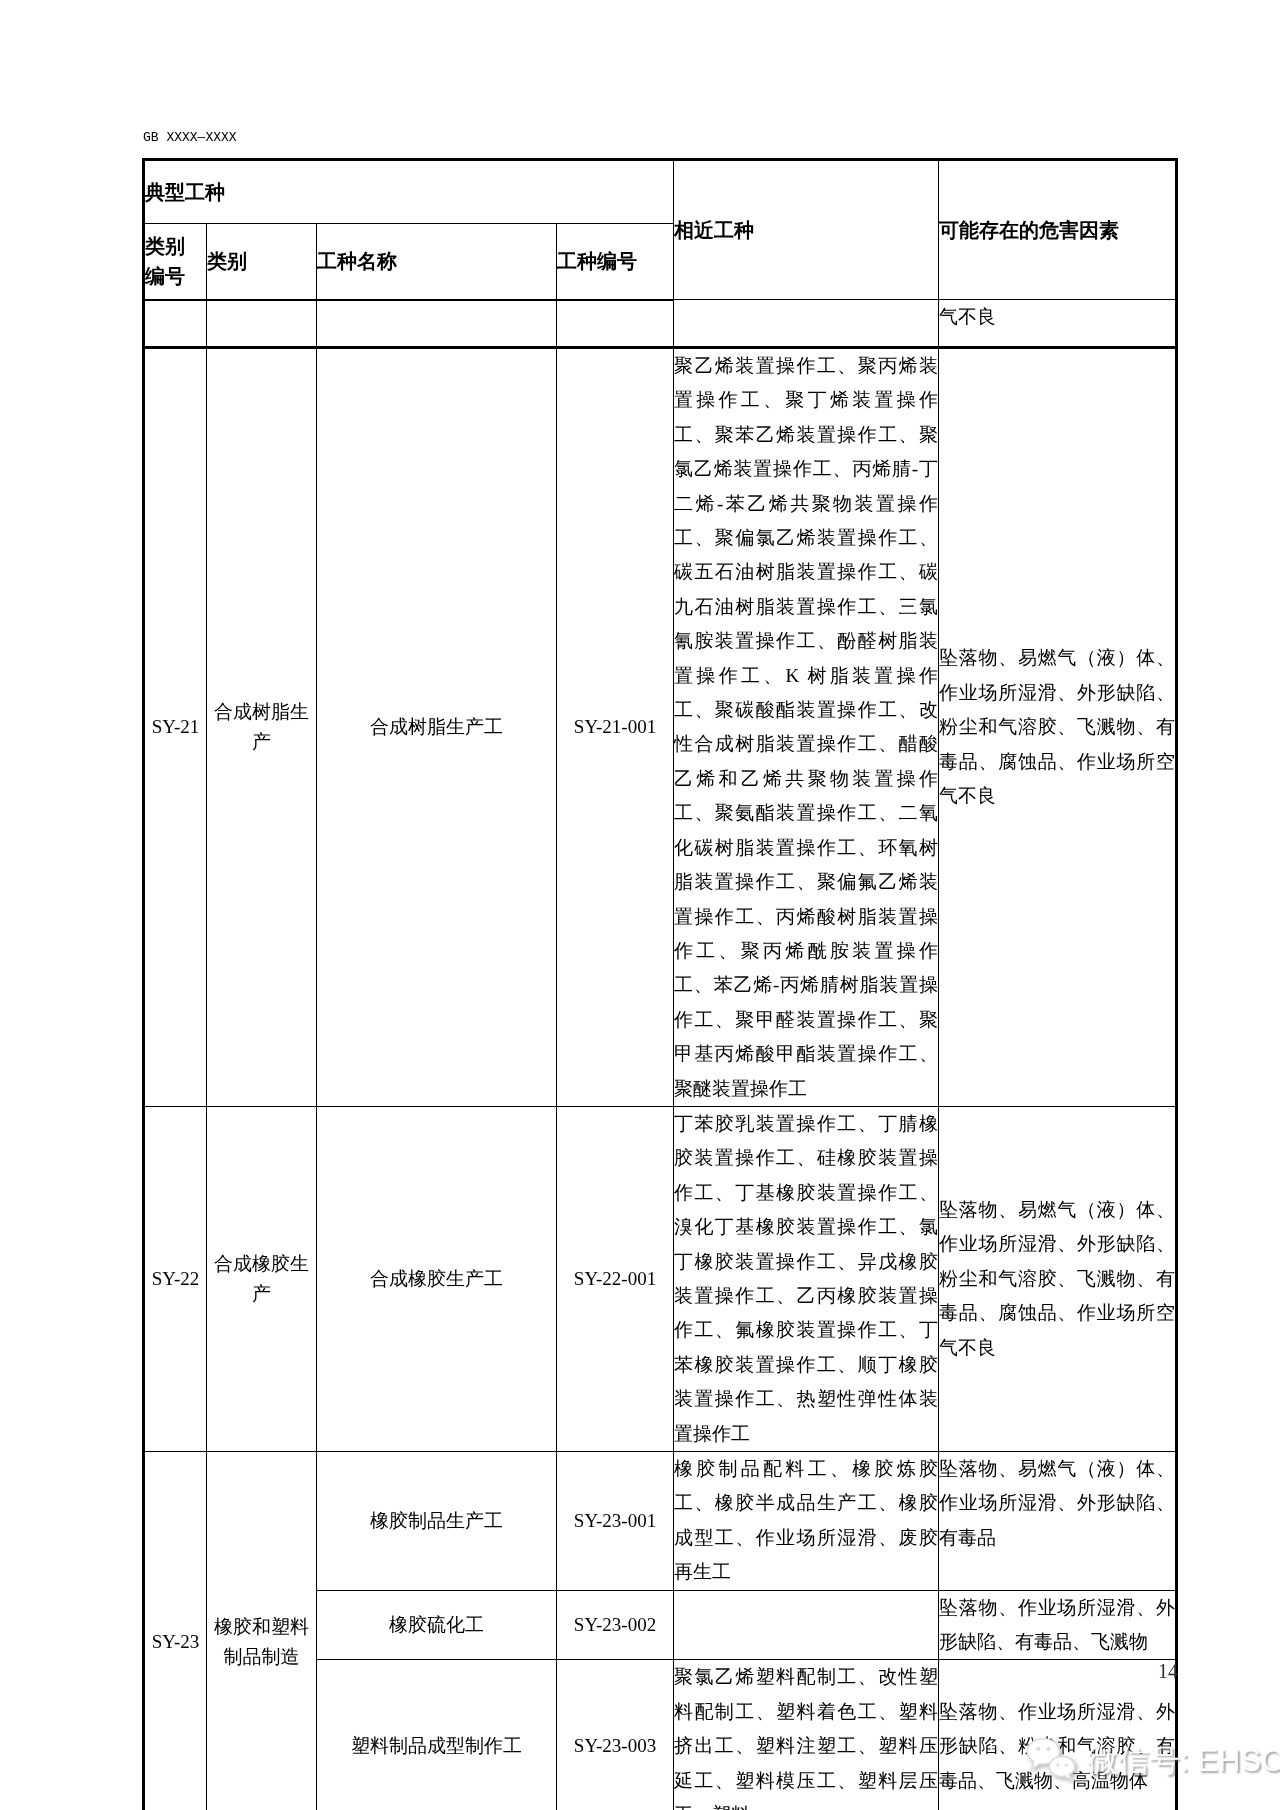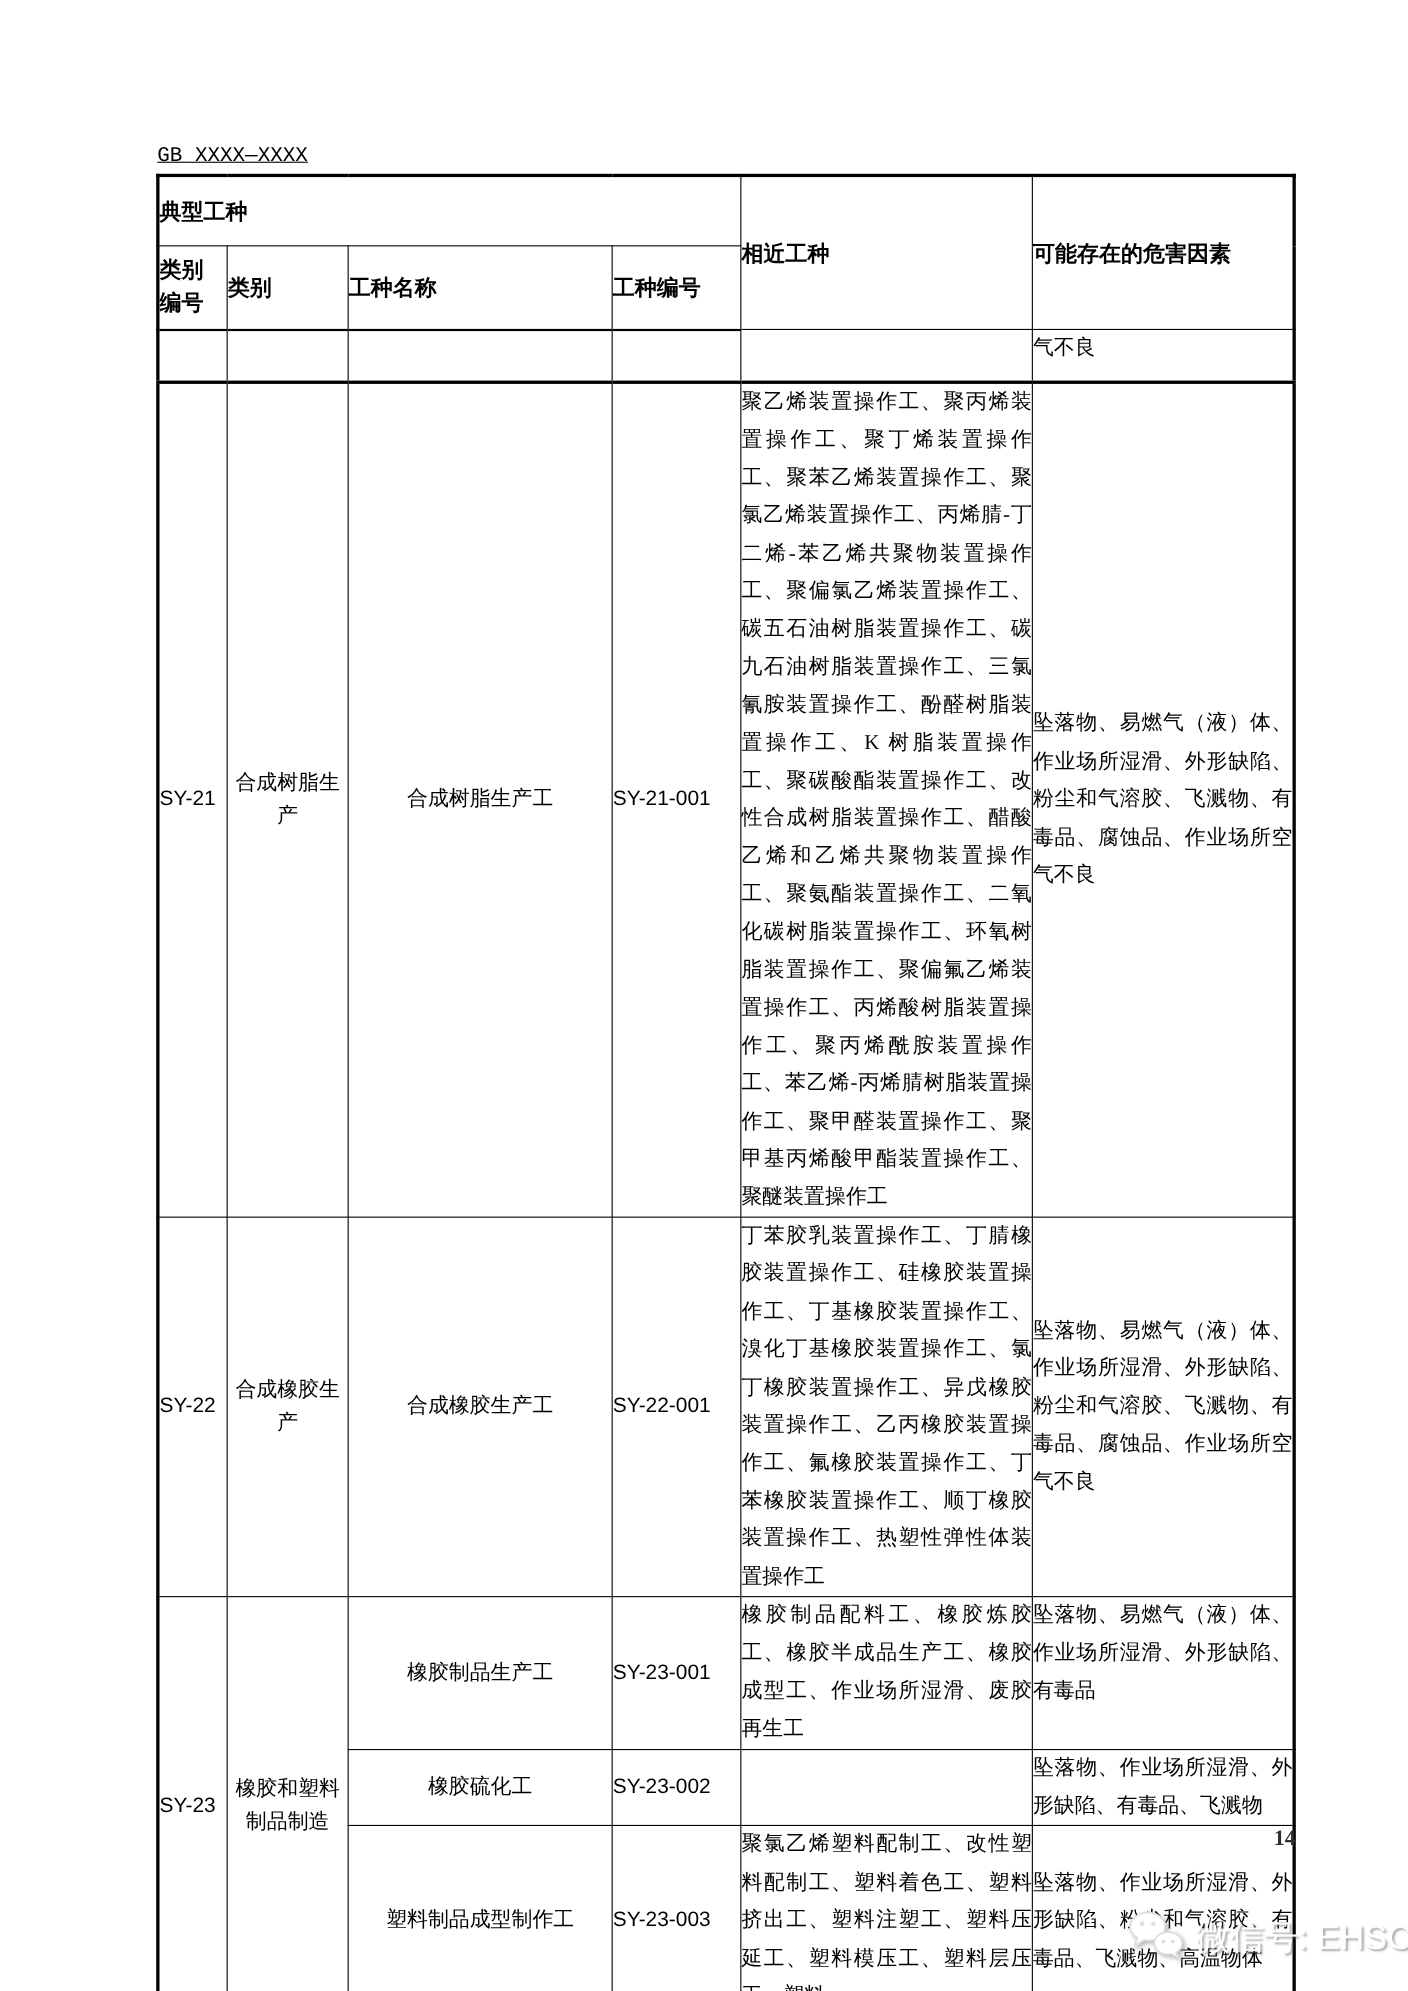--- a/index.html
+++ b/index.html
@@ -7,22 +7,21 @@
     width:1280px; height:1810px;
     background:#ffffff;
     position:relative;
     font-family:"Liberation Serif","DejaVu Serif",serif;
     color:#000;
     overflow:hidden;
   }
   .doc-code {
     position:absolute; left:143px; top:130px;
     font-family:"Liberation Mono","DejaVu Sans Mono",monospace;
-    font-size:19px;
-    text-decoration:underline;
+    font-size:13px;
   }
   table.jobs {
     position:absolute; left:142px; top:158px;
     width:1033px;
     border-collapse:collapse;
     table-layout:fixed;
     border:3px solid #000;
   }
   .jobs th, .jobs td { border:1px solid #000; padding:0; }
   .jobs th {
@@ -31,41 +30,40 @@
     text-align:left; vertical-align:middle;
   }
   .r-h1 { height:64px; }
   .r-h2 { height:76px; }
   .r-h2 th { border-bottom:2px solid #000; }
   .r-cont { height:48px; }
   .r-cont td { border-bottom:3px solid #000; }
   .th-catno { white-space:pre-line; line-height:30px; }
   .jobs td { font-size:19px; }
   .c-catno, .c-code {
-    font-family:Liberation Sans, sans-serif;
-    font-size:18px; vertical-align:middle;
+    font-family:Liberation Serif, serif;
+    font-size:18px; text-align:center; vertical-align:middle;
   }
   .c-cat, .c-name {
     text-align:center; vertical-align:middle;
     line-height:30px; padding:0 4px;
   }
   .c-sim {
     text-align:justify; vertical-align:top;
     line-height:34.4px; padding:1px 5px;
   }
   .c-haz {
     text-align:justify; vertical-align:middle;
     line-height:34.4px; padding:1px 5px;
   }
   .c-haz-top { vertical-align:top; }
   .page-num {
     position:absolute; left:1128px; top:1660px; width:50px;
     text-align:right; font-size:20px; color:#2f2f2f;
     font-family:"Liberation Serif","DejaVu Serif",serif;
-    font-weight:bold;
   }
   .watermark {
     position:absolute; left:1024px; top:1736px;
     display:flex; align-items:center; gap:9px;
     user-select:none;
   }
   .watermark .wm-icon { filter:drop-shadow(2px 2px 2px rgba(110,110,110,.5)); }
   .watermark .wm-text {
     font-family:"Liberation Sans","DejaVu Sans",sans-serif;
     font-size:31px; font-weight:400;

